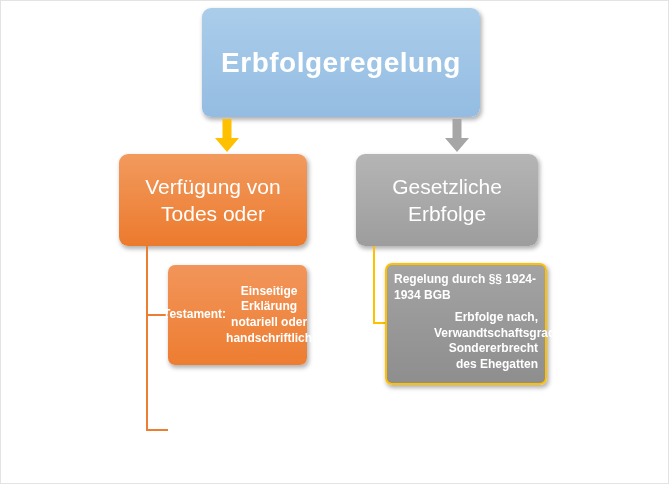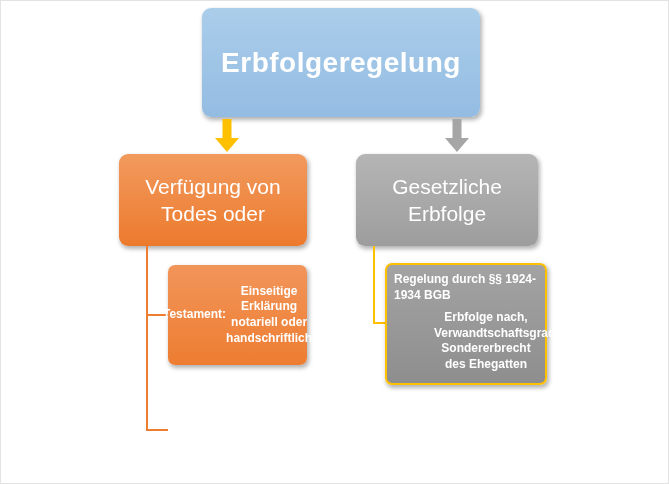--- a/index.html
+++ b/index.html
@@ -62,21 +62,21 @@
     box-sizing:border-box;
     color:#ffffff;
     padding:7px 7px 6px 7px;
   }
   .right-sub-node .heading{
     display:block;
     font-size:12px;font-weight:700;line-height:1.3;
     margin-bottom:7px;
   }
   .right-sub-node .body{
-    display:block;text-align:center;
+    display:block;text-align:right;
     font-size:12px;font-weight:700;line-height:1.3;margin-left:40px;
   }
   .connector{position:absolute;}
   .connector.orange{background:#ed7d31;}
   .connector.yellow{background:#ffc000;}
   .v-left{left:145px;top:245px;width:2px;height:185px;}
   .h-left-1{left:145px;top:313px;width:22px;height:2px;}
   .h-left-2{left:145px;top:428px;width:22px;height:2px;}
   .v-right{left:372px;top:245px;width:2px;height:78px;}
   .h-right-1{left:372px;top:321px;width:12px;height:2px;}

